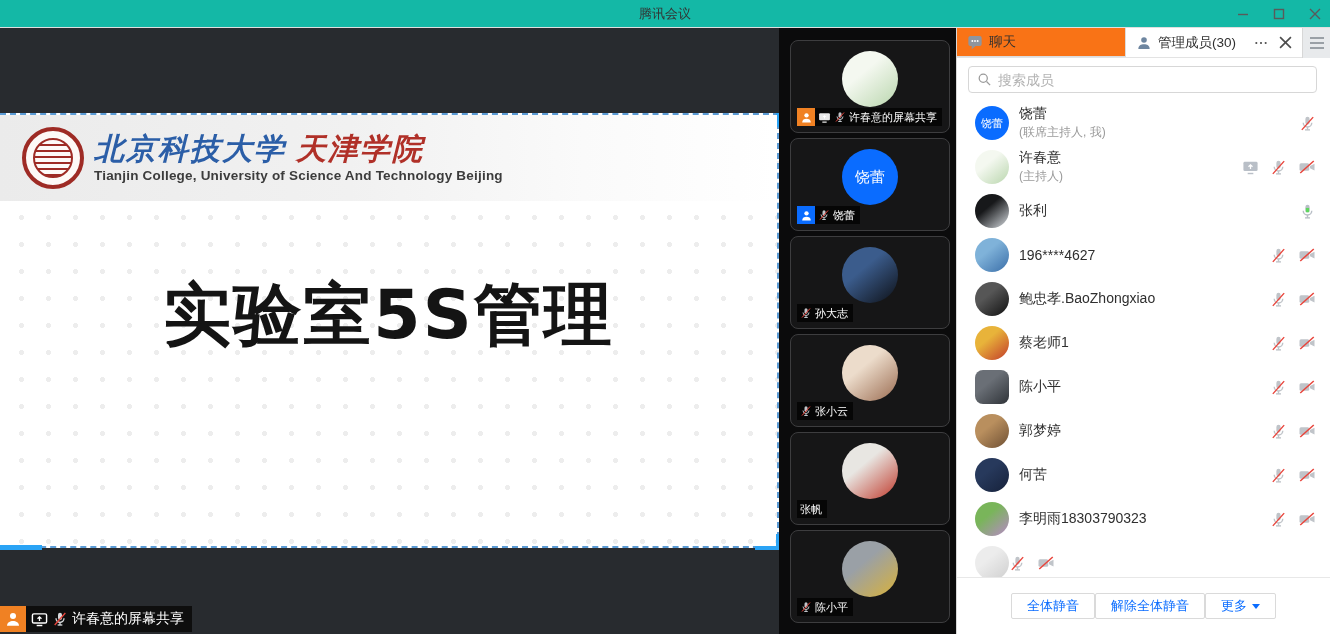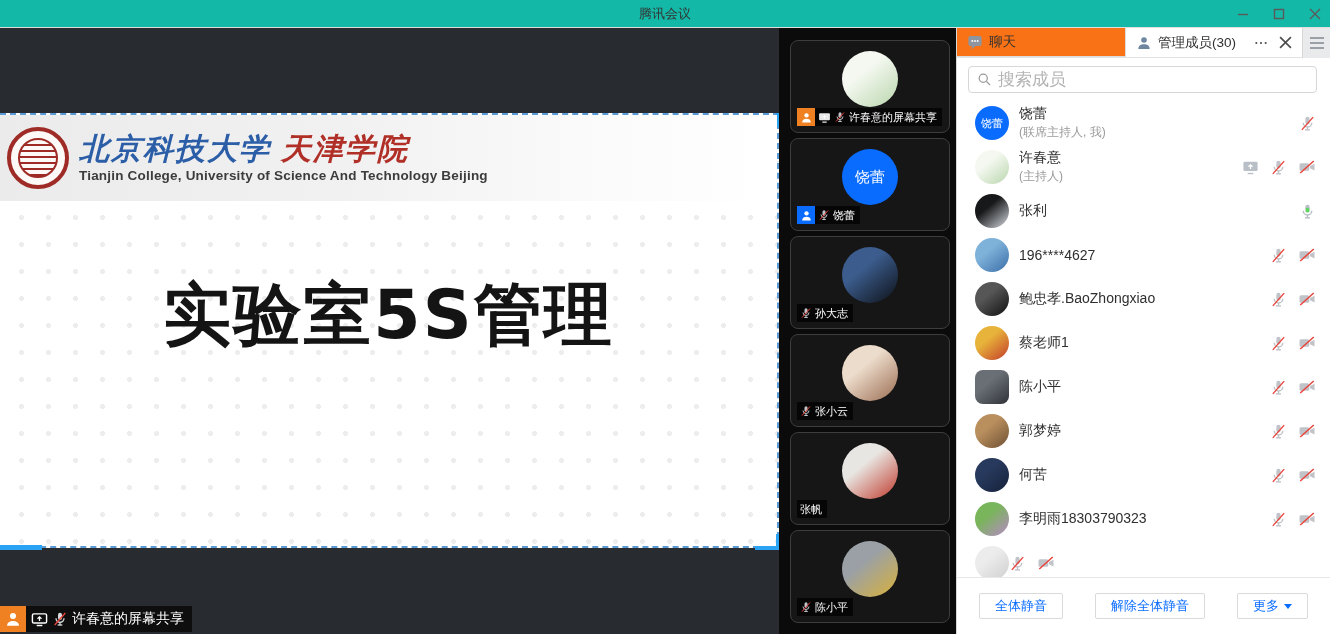--- a/index.html
+++ b/index.html
@@ -26,21 +26,21 @@
     background-size:27px 27px; background-position:8px 8px;
     border-top:2px dashed #5b9bd5; border-right:2px dashed #5b9bd5; border-bottom:2px dashed #5b9bd5; }
   .seg { position:absolute; background:#2aa3f5; }
   .seg.bl { left:0; bottom:-4px; width:42px; height:5px; }
   .seg.brh { right:0; bottom:-4px; width:22px; height:4px; }
   .seg.brv { right:-2px; bottom:-4px; width:3px; height:16px; }
   .seg.trv { right:-2px; top:-2px; width:3px; height:14px; }
 
   .banner { position:absolute; left:0; top:0; width:100%; height:86px;
     background:linear-gradient(90deg,#ebebeb 0%,#f1f1f1 45%,#fafafa 75%,#ffffff 100%);
-    display:flex; align-items:center; padding-left:7px; }
+    display:flex; align-items:center; padding-left:22px; }
   .seal { width:62px; height:62px; border-radius:50%; border:4px solid #9e2b25; position:relative;
     background:#fdf9f7; display:flex; align-items:center; justify-content:center; flex:0 0 auto; }
   .seal .inner { width:40px; height:40px; border-radius:50%; border:2px solid #9e2b25;
     background:repeating-linear-gradient(0deg,#9e2b25 0 2px,#fdf9f7 2px 6px),
                repeating-linear-gradient(90deg,rgba(158,43,37,.55) 0 2px,rgba(0,0,0,0) 2px 7px); }
   .uni-text { margin-left:10px; }
   .uni-cn { font-family:"DejaVu Serif","Liberation Serif",serif; font-style:italic; font-weight:bold;
     font-size:30px; letter-spacing:2px; line-height:1.05; }
   .uni-cn .blue { color:#2b5ea7; }
   .uni-cn .red { color:#b03028; margin-left:10px; }
@@ -77,37 +77,37 @@
   .tab.active { flex:1; background:#ffffff; position:relative; }
   .tab-actions { display:flex; align-items:center; gap:10px; padding-right:10px; background:#fff; }
   .ticon-btn { color:#4d4d4d; cursor:pointer; display:flex; align-items:center; }
   .hamburger { width:28px; height:30px; background:#e8eaec; border-left:1px solid #d7d7d7;
     display:flex; flex-direction:column; gap:3px; align-items:center; justify-content:center; cursor:pointer; }
   .hamburger i { display:block; width:14px; height:2px; background:#9aa0a6; }
 
   .searchwrap { padding:8px 13px 6px 11px; }
   .searchbox { display:flex; align-items:center; gap:6px; height:27px; border:1px solid #d7d7d7;
     border-radius:4px; padding:0 8px; background:#fff; }
-  .searchbox input { border:none; outline:none; flex:1; font-size:17px; color:#333;
+  .searchbox input { border:none; outline:none; flex:1; font-size:14px; color:#333;
     font-family:"Liberation Sans","DejaVu Sans",sans-serif; }
   .searchbox input::placeholder { color:#b3b3b3; }
 
   .memberlist { flex:1; overflow:hidden; padding:2px 0 0 0; }
   .member { display:flex; align-items:center; height:44px; padding:0 14px 0 18px; cursor:pointer; }
   .m-avatar { width:34px; height:34px; border-radius:50%; flex:0 0 auto; display:flex;
     align-items:center; justify-content:center; color:#fff; font-size:11px; }
   .m-avatar.square { border-radius:8px; }
   .m-info { margin-left:10px; flex:1; min-width:0; }
   .m-name { font-size:14px; color:#2f2f2f; white-space:nowrap; overflow:hidden; }
   .m-sub { font-size:12px; color:#9a9a9a; margin-top:1px; }
   .m-icons { display:flex; align-items:center; gap:11px; }
   .m-icons svg { display:block; }
 
   .panel-footer { height:57px; border-top:1px solid #e8e8e8; display:flex; justify-content:center;
-    gap:32px; padding-top:15px; }
+    gap:0; padding-top:15px; }
   .pf-btn { height:26px; padding:0 15px; background:#fff; border:1px solid #dadada; border-radius:2px;
     color:#0a6cff; font-size:13px; display:flex; align-items:center; gap:5px; cursor:pointer;
     font-family:"Liberation Sans","DejaVu Sans",sans-serif; }
   .caret { width:0; height:0; border-left:4px solid rgba(0,0,0,0); border-right:4px solid rgba(0,0,0,0);
     border-top:5px solid #0a6cff; display:inline-block; }
 </style>
 </head>
 <body>
 
 <div class="titlebar">

